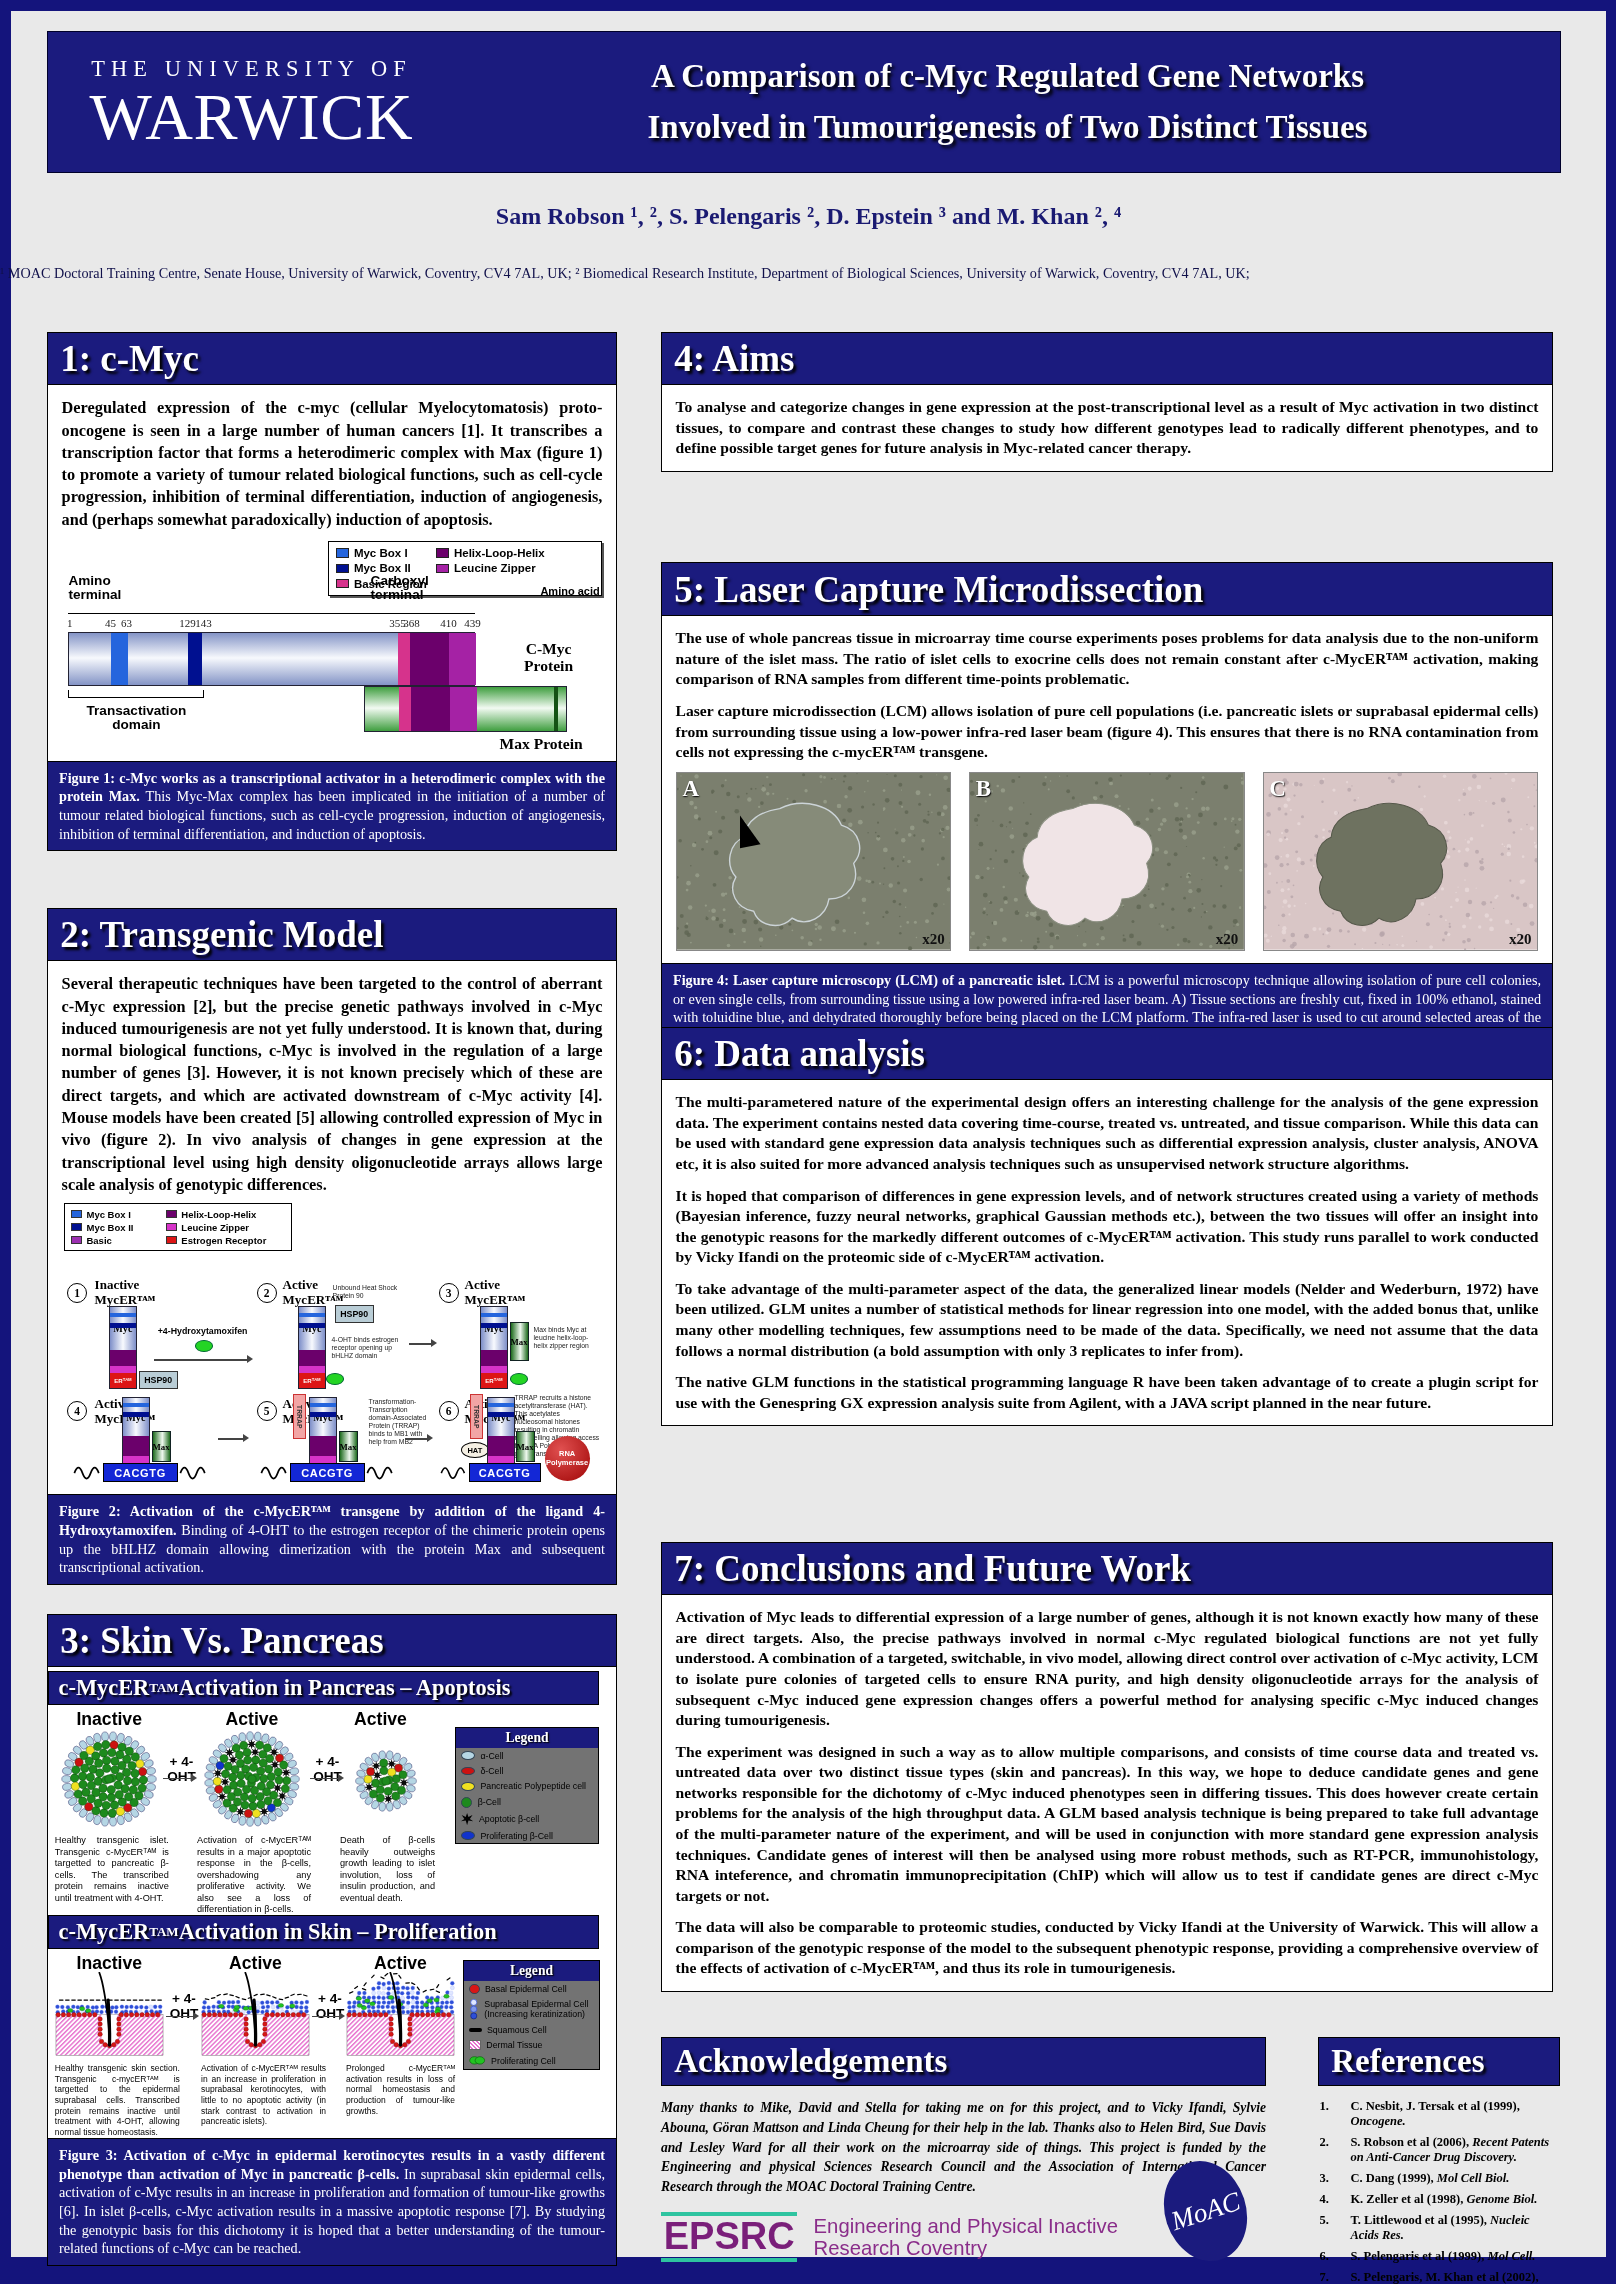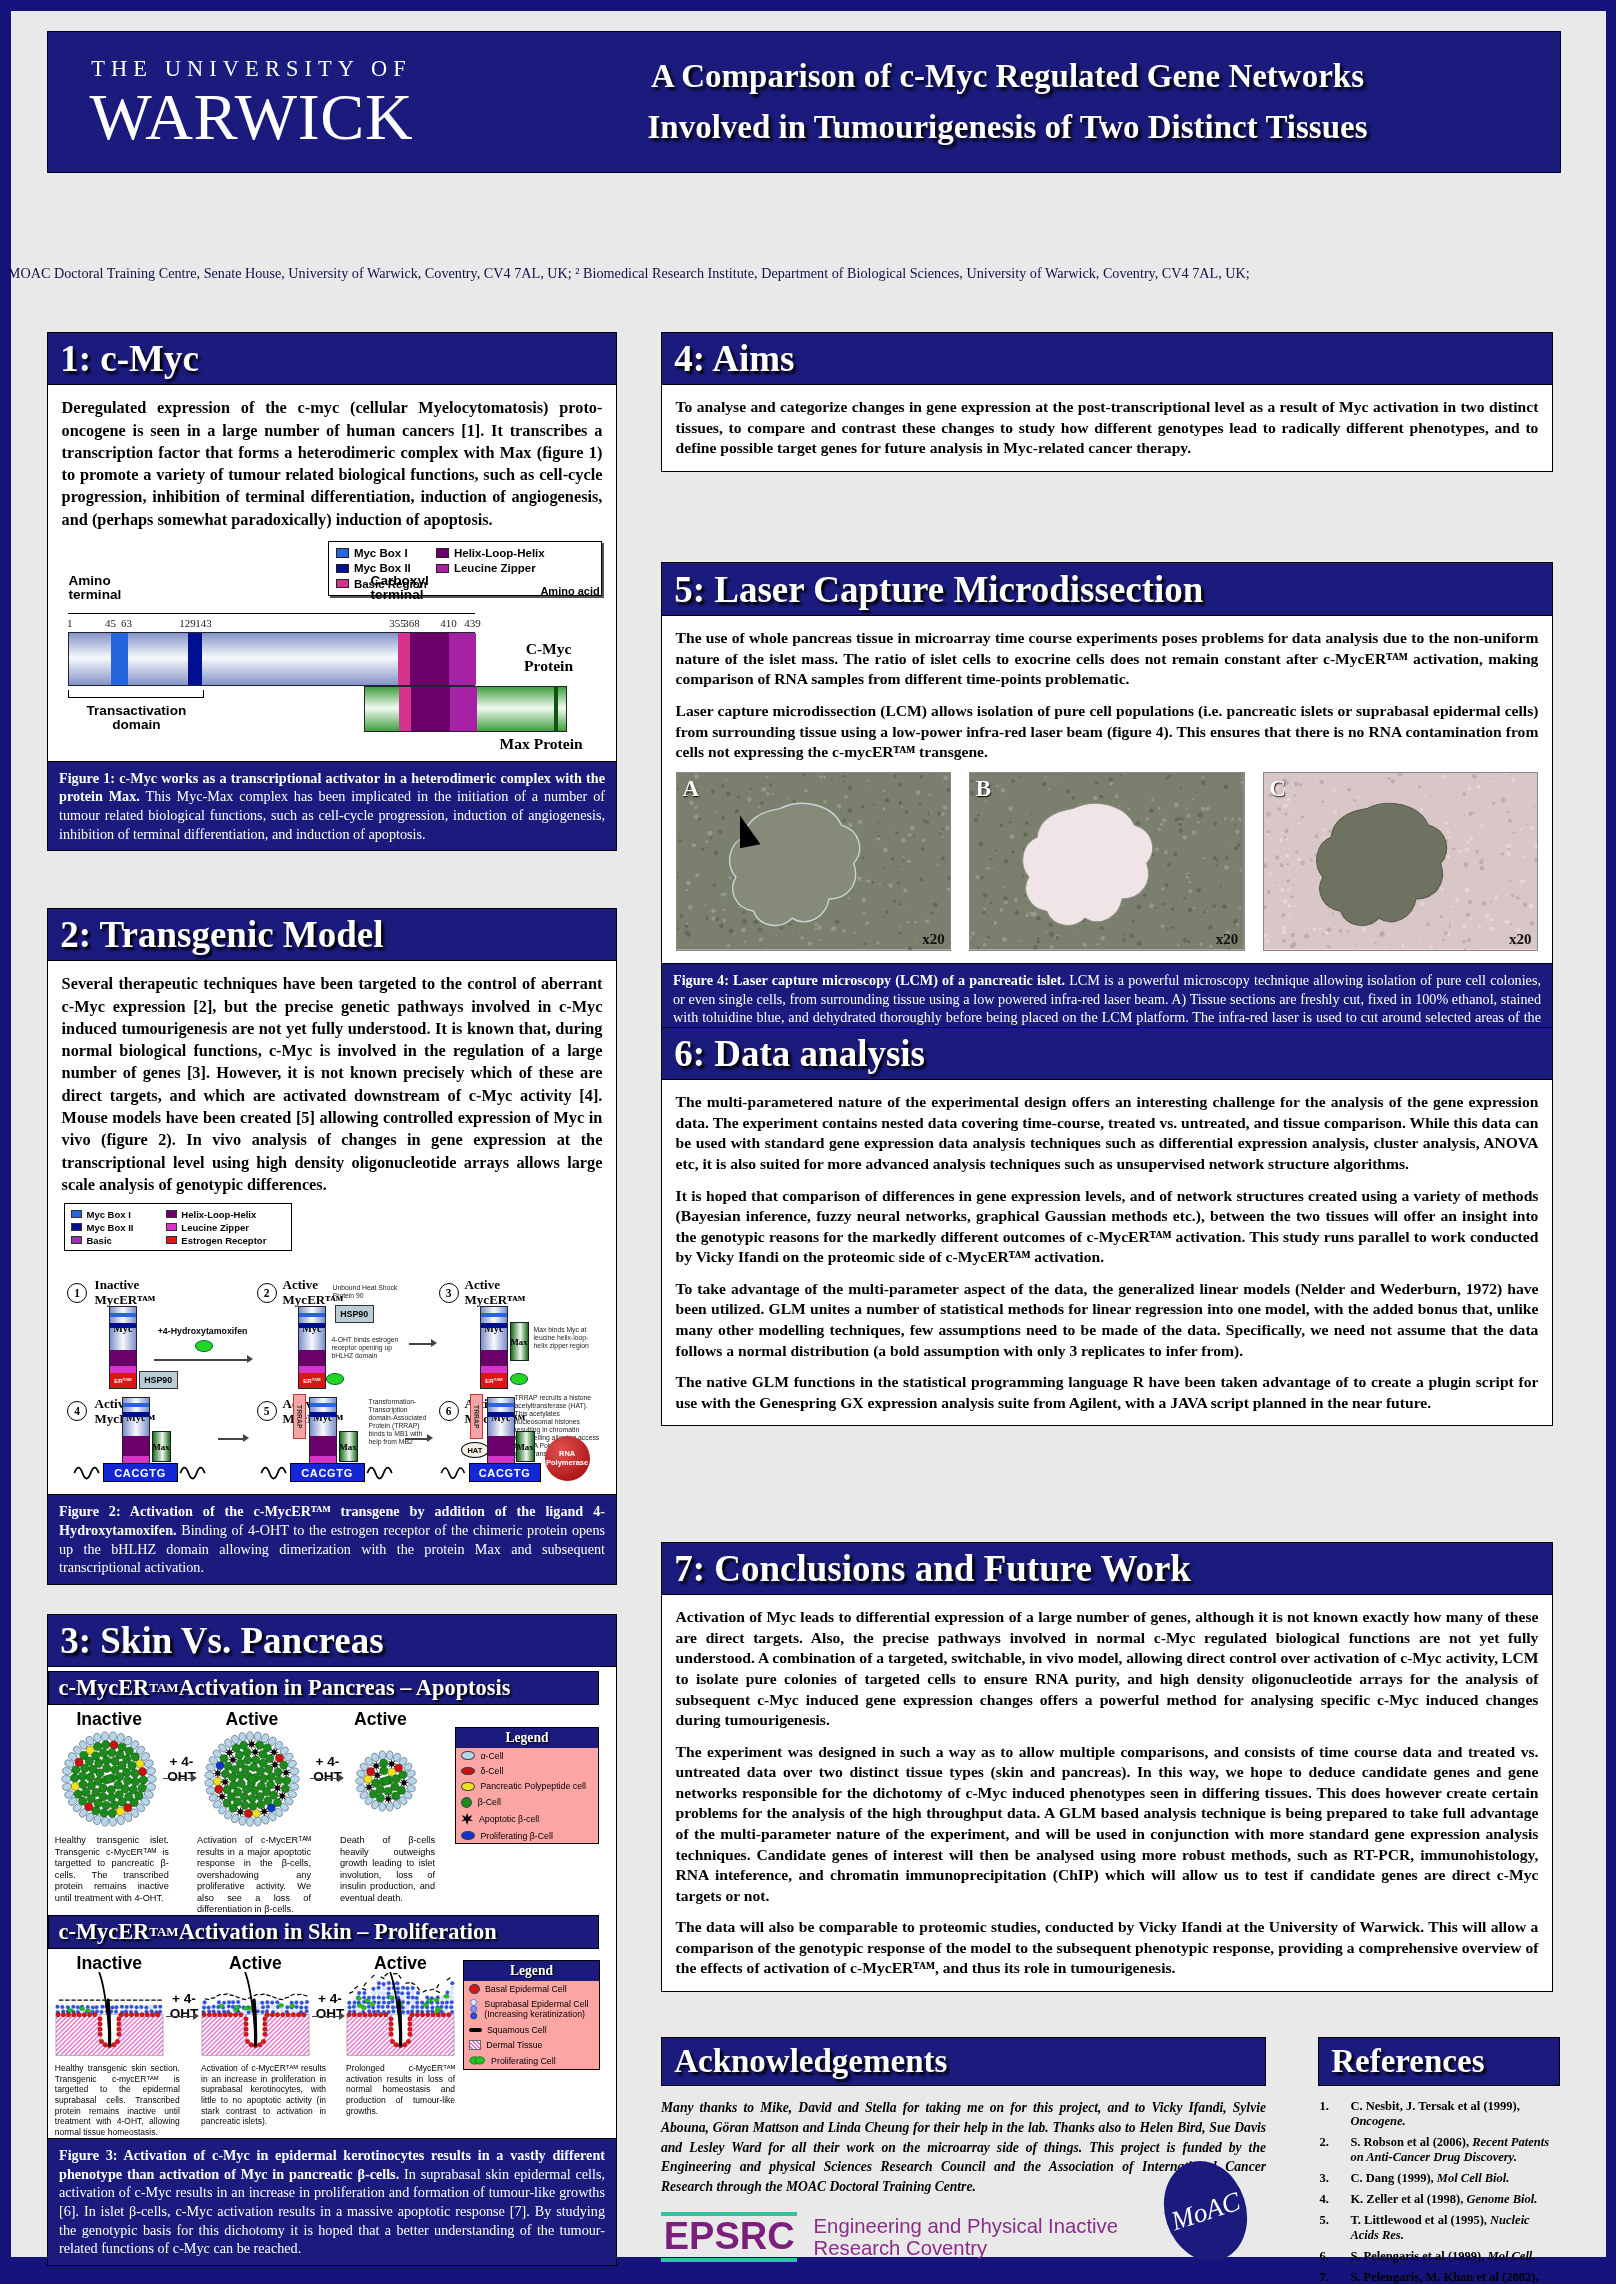--- a/index.html
+++ b/index.html
@@ -66,21 +66,21 @@
 .f2note{position:absolute;font:6.8px "Liberation Sans","DejaVu Sans",sans-serif;color:#222;line-height:1.18}
 .arr{position:absolute}
 .arr .ln{position:absolute;left:0;right:6.1px;top:50%;height:1.4px;background:#444}
 .arr::after{content:"";position:absolute;right:0;top:50%;transform:translateY(-50%);border-left:6.8px solid #444;border-top:4.1px solid transparent;border-bottom:4.1px solid transparent}
 
 .s3body{position:relative;height:472px;background:#fff;border:1.4px solid #000;border-top:none;overflow:hidden}
 .h2bar{position:absolute;background:#1b1b7e;border:1.4px solid #000;color:#fff;font-weight:bold;font-size:22.4px;height:34px;display:flex;align-items:center;padding:0 9.5px;text-shadow:2px 2px 2px #000}
 .state{position:absolute;text-align:center;font:bold 17.6px "Liberation Sans","DejaVu Sans",sans-serif}
 .ohtlab{position:absolute;text-align:center;font:bold 13.6px "Liberation Sans",sans-serif}
 .mini{font:9.2px "Liberation Sans","DejaVu Sans",sans-serif;text-align:justify;line-height:1.25;position:absolute}
-.legend{position:absolute;background:#fca5a5;border:1.4px solid #000}
+.legend{position:absolute;background:#737373;border:1.4px solid #000}
 .leghd{background:#1b1b7e;color:#fff;font:bold 13.6px "Liberation Serif",serif;text-align:center;padding:2px 0;text-shadow:1.4px 1.4px 1.4px #000}
 .legit{display:flex;align-items:center;gap:5.4px;padding:2.7px 5.4px;font:8.8px "Liberation Sans","DejaVu Sans",sans-serif}
 .ell{width:13.6px;height:8.8px;border-radius:50%;border:0.7px solid #345;flex:0 0 auto}
 
 .imgrow{display:flex;gap:17.6px;margin-top:9.5px}
 .imgw{position:relative;flex:1}
 .imgw svg{display:block;width:100%;height:auto;border:0.7px solid #888}
 .imglab{position:absolute;left:6.8px;top:4.1px;color:#fff;font:bold 23px "Liberation Serif",serif;text-shadow:0.7px 0.7px 1.4px #000}
 .imgmag{position:absolute;right:6.8px;bottom:2.7px;color:#111;font:bold 15px "Liberation Serif",serif}
 
@@ -105,20 +105,21 @@
   <div class="hdrbox">
     <div class="logo">
       <div class="u1">THE UNIVERSITY OF</div>
       <div class="u2">WARWICK</div>
     </div>
     <div class="titles">
       <div>A Comparison of c-Myc Regulated Gene Networks</div>
       <div>Involved in Tumourigenesis of Two Distinct Tissues</div>
     </div>
   </div>
+  <div class="authors">Sam Robson ¹, ², S. Pelengaris ², D. Epstein ³ and  M. Khan ², ⁴</div>
   <div class="affil">
     <div>¹ MOAC Doctoral Training Centre, Senate House, University of Warwick, Coventry, CV4 7AL, UK;  ² Biomedical Research Institute, Department of Biological Sciences, University of Warwick, Coventry, CV4 7AL, UK;</div>
   </div>
 
   <div class="sec left" style="top:332px">
     <div class="bar h1">1: c-Myc</div>
     <div class="box">
       <div class="jt">Deregulated expression of the c-myc (cellular Myelocytomatosis) proto-oncogene is seen in a large number of human cancers [1]. It transcribes a transcription factor that forms a heterodimeric complex with Max (figure 1) to promote a variety of tumour related biological functions, such as cell-cycle progression, inhibition of terminal differentiation, induction of angiogenesis, and (perhaps somewhat paradoxically) induction of apoptosis.</div>
       <div class="fig1">
         <div class="f1leg">

